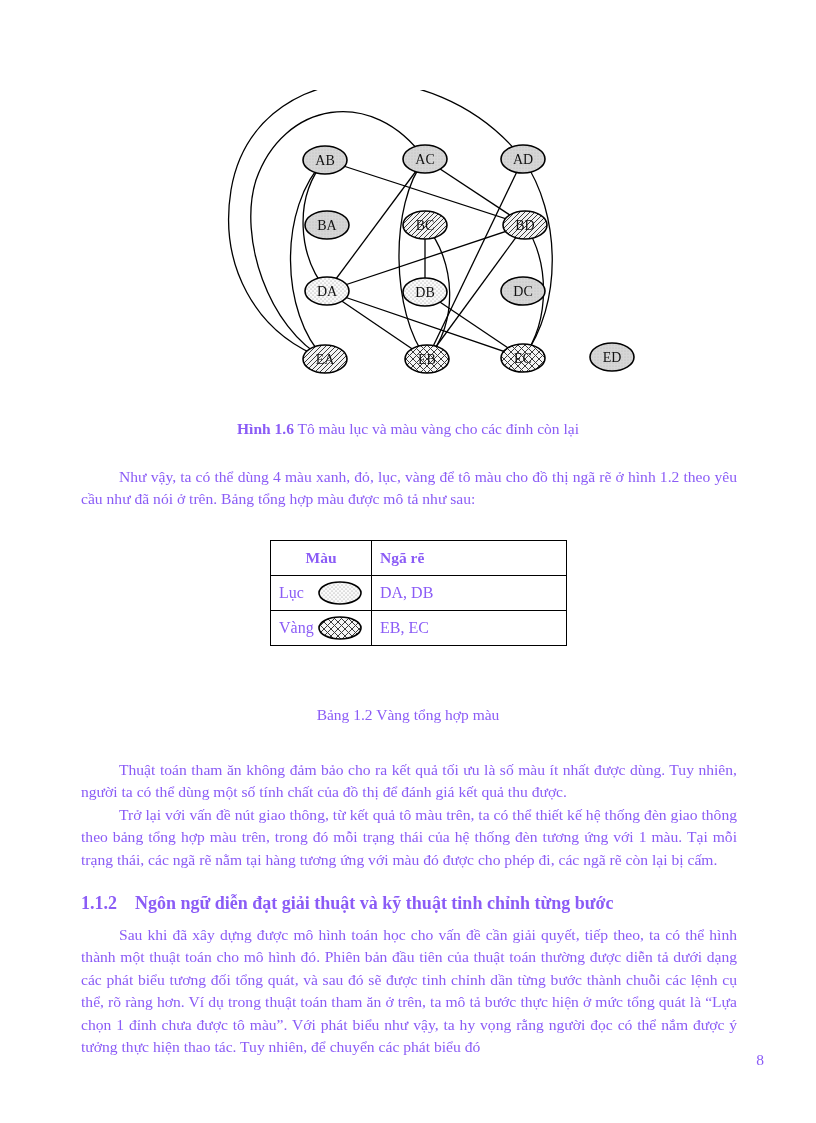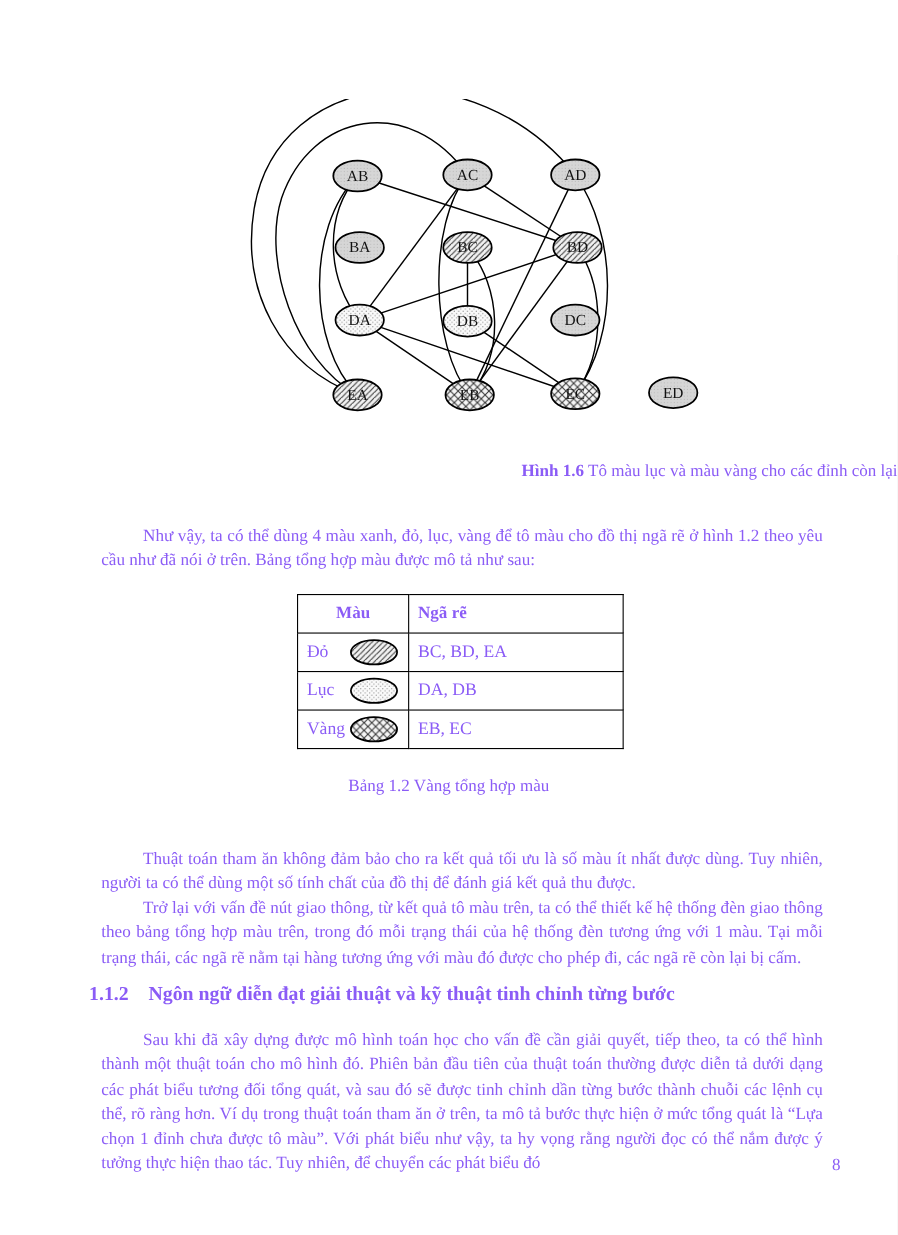--- a/index.html
+++ b/index.html
@@ -4,29 +4,29 @@
 <style>
   html,body{margin:0;padding:0;background:#e8e8e8;}
   .page{
     position:relative;width:816px;height:1123px;background:#ffffff;
     margin:0 auto;overflow:hidden;
     font-family:"Liberation Serif","DejaVu Serif",serif;color:#8b5cf6;padding-left:46px;
   }
   
   #diagram{position:absolute;left:213px;top:90px;}
   .fig-caption{
-    position:absolute;left:0;top:420px;width:816px;text-align:right;
+    position:absolute;left:0;top:420px;width:816px;text-align:center;
     font-size:15.5px;
   }
   .fig-caption b{font-weight:bold;}
   
   .para{
     position:absolute;left:81px;width:656px;
     font-size:15.6px;line-height:22.4px;text-align:justify;
-    text-indent:38px;margin:11px;
+    text-indent:38px;margin:0;
   }
   #p1{top:466px;}
   #p2{top:759px;}
   #p3{top:804px;}
   #p4{top:924px;}
   
   #color-table{
     position:absolute;left:270px;top:540px;border-collapse:collapse;
     font-size:16px;
   }
@@ -166,31 +166,20 @@
   <p class="para" id="p1">Như vậy, ta có thể dùng 4 màu xanh, đỏ, lục, vàng để tô màu cho đồ thị ngã rẽ ở hình 1.2 theo yêu cầu như đã nói ở trên. Bảng tổng hợp màu được mô tả như sau:</p>
 
   <table id="color-table">
     <thead>
       <tr>
         <th class="col-mau">Màu</th>
         <th class="col-nga">Ngã rẽ</th>
       </tr>
     </thead>
     <tbody id="color-table-body">
-        <tr>
-          <td class="col-mau">
-            <div class="swatch-cell">
-              <span>Đỏ</span>
-              <svg width="46" height="26">
-                <ellipse cx="23" cy="13" rx="21" ry="11" fill="url(#pat-do)" stroke="#000" stroke-width="1.6"></ellipse>
-              </svg>
-            </div>
-          </td>
-          <td class="col-nga">BC, BD, EA</td>
-        </tr>
         <tr>
           <td class="col-mau">
             <div class="swatch-cell">
               <span>Lục</span>
               <svg width="46" height="26">
                 <ellipse cx="23" cy="13" rx="21" ry="11" fill="url(#pat-luc)" stroke="#000" stroke-width="1.6"></ellipse>
               </svg>
             </div>
           </td>
           <td class="col-nga">DA, DB</td>

